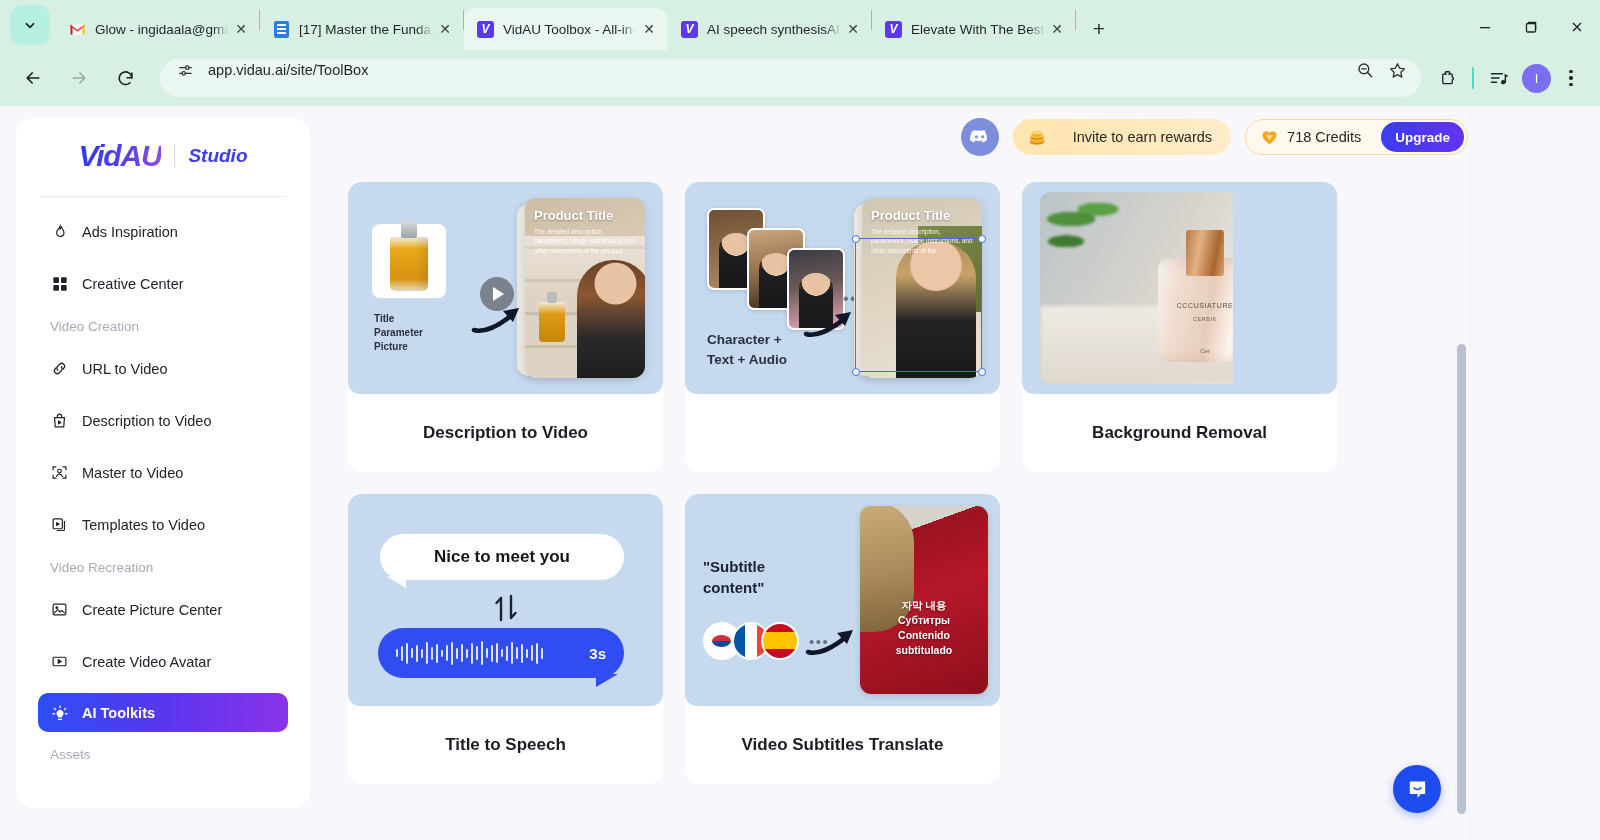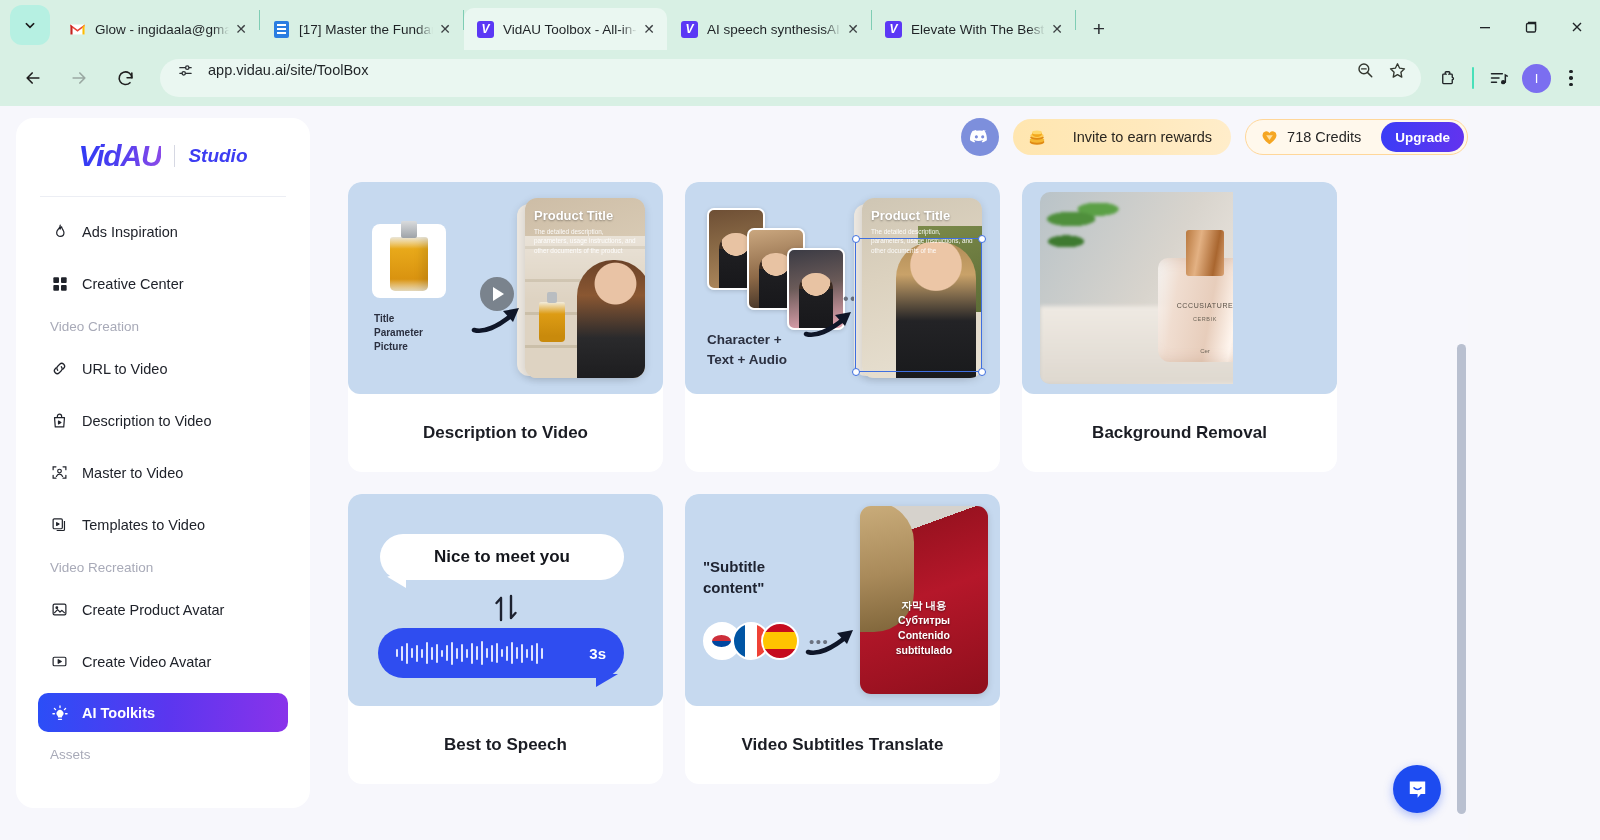--- a/index.html
+++ b/index.html
@@ -879,21 +879,21 @@
     <div class="sec-label">Video Recreation</div>
 
     <div class="nav-item">
       <span class="ico">
         <svg width="17" height="17" viewBox="0 0 24 24" fill="none" stroke="#20232b" stroke-width="1.7" stroke-linejoin="round">
             <rect x="3" y="4.5" width="18" height="15" rx="2"></rect>
             <circle cx="8.2" cy="9.4" r="1.2" fill="#20232b"></circle>
             <path d="M4.5 17.2l4.8-5 3.4 3.4 2.6-2.3 4.2 3.9"></path>
           </svg>
       </span>
-      <span>Create Product Avatar</span>
+      <span>Create Picture Center</span>
     </div>
 
     <div class="nav-item">
       <span class="ico">
         <svg width="17" height="17" viewBox="0 0 24 24" fill="none" stroke="#20232b" stroke-width="1.7" stroke-linejoin="round">
             <rect x="3" y="6" width="18" height="12" rx="1.8"></rect>
             <path d="M10.2 9.4v5.2l4.3-2.6z" fill="#20232b"></path>
           </svg>
       </span>
       <span>Create Video Avatar</span>
@@ -1059,21 +1059,21 @@
             <i style="height:12px"></i>
               <i style="height:19px"></i>
               <i style="height:9px"></i>
               <i style="height:16px"></i>
             <i style="height:21px"></i>
               <i style="height:11px"></i>
           </span>
           <span class="dur">3s</span>
         </div>
       </div>
-      <div class="card-title">Best to Speech</div>
+      <div class="card-title">Title to Speech</div>
     </div>
 
     <div class="card">
       <div class="card-media">
         <div class="sub-quote" style="white-space:pre-line">"Subtitle
 content"</div>
         <div class="flagrow">
           <span class="flag flag-kr"></span>
           <span class="flag flag-fr"></span>
           <span class="flag flag-es"></span>

